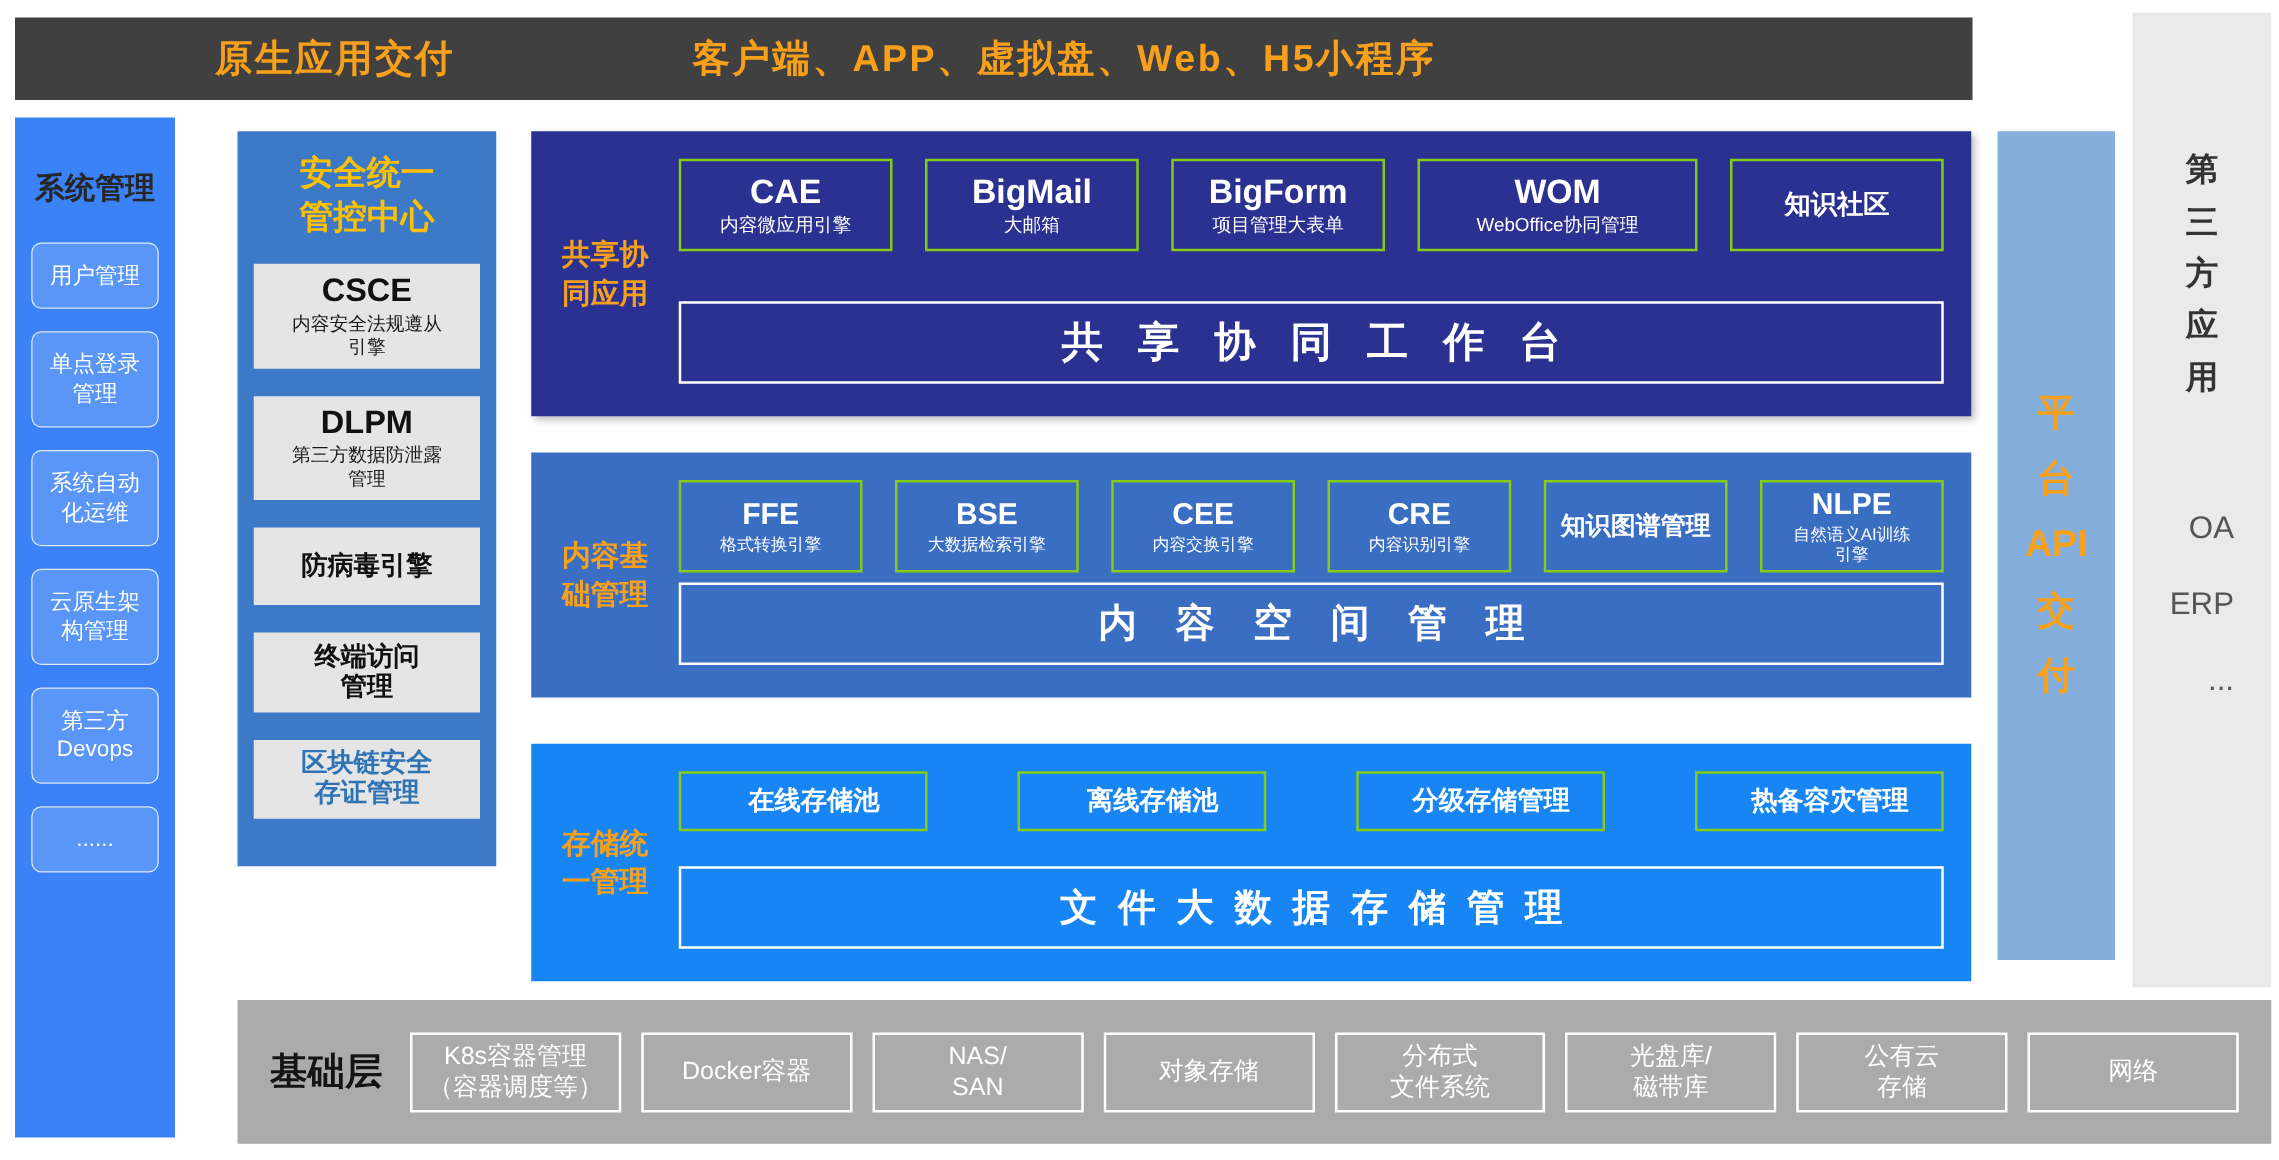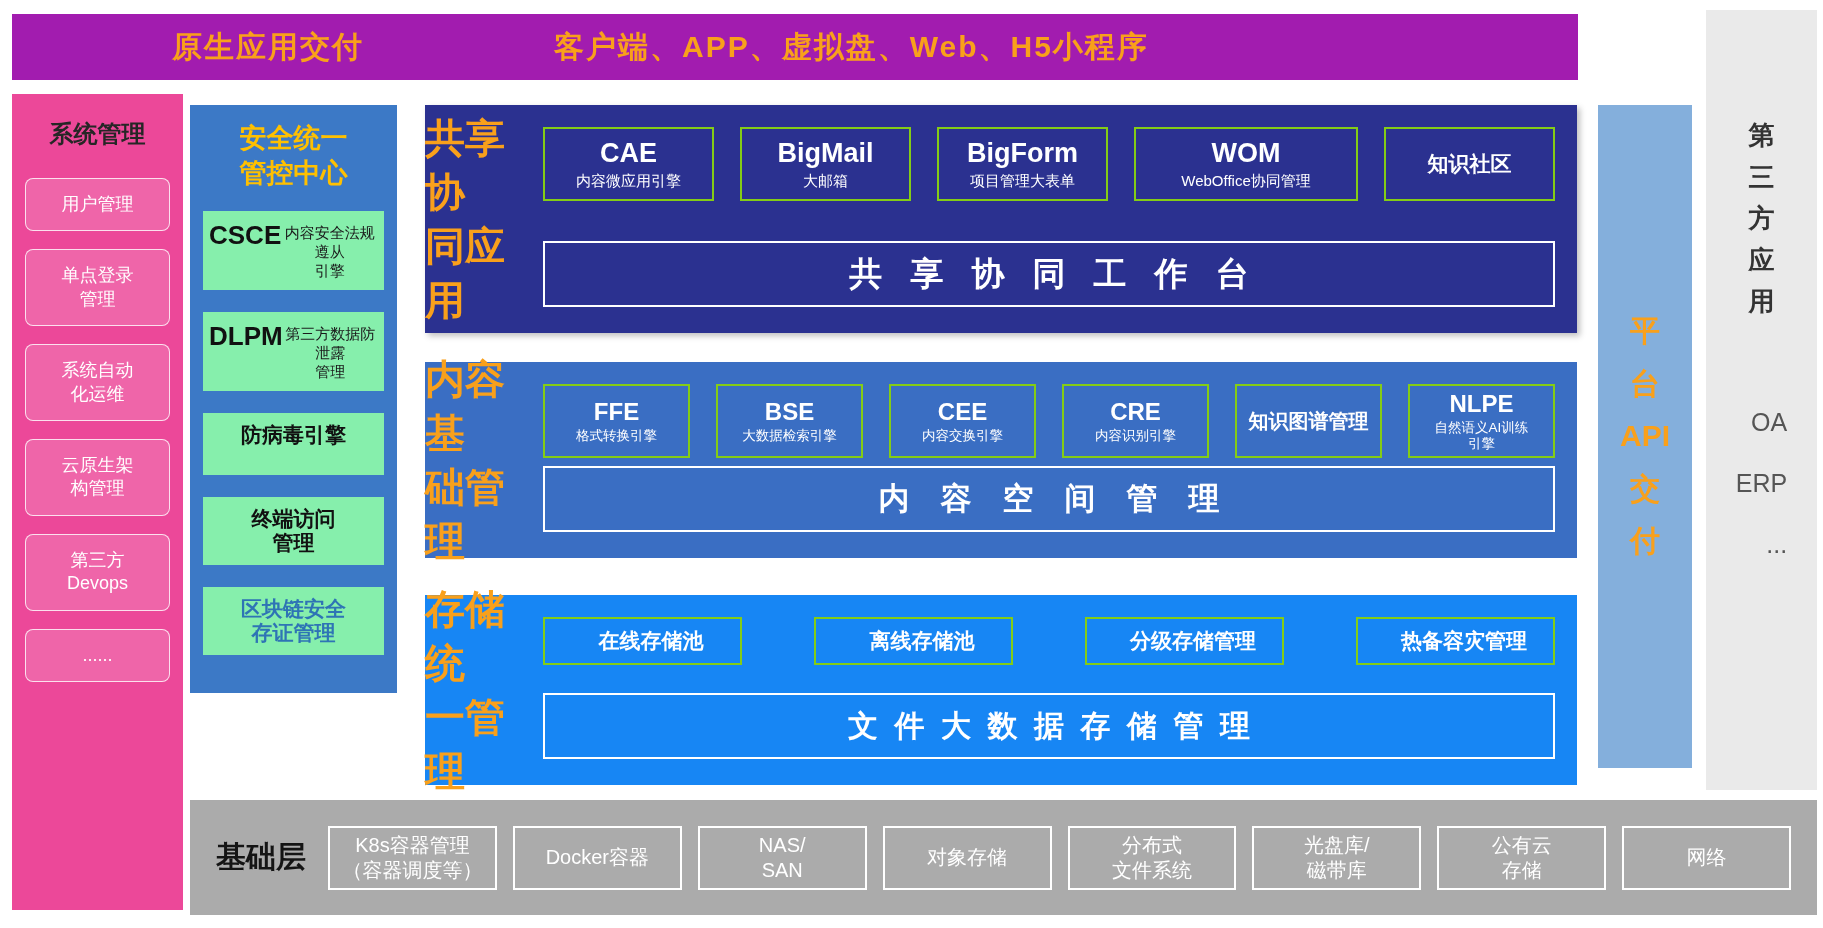--- a/index.html
+++ b/index.html
@@ -2,52 +2,52 @@
 <html><head>
 <meta charset="utf-8">
 <style>
   * { margin:0; padding:0; box-sizing:border-box; }
   html,body { background:#ffffff; }
   body { font-family:"Liberation Sans","DejaVu Sans",sans-serif; }
   .page { position:relative; width:1823px; height:928px; background:#fff; overflow:hidden; }
 
   
   .top-bar { position:absolute; left:12px; top:14px; width:1566px; height:66px;
-             background:#a21caf; display:flex; align-items:center; }
+             background:#404040; display:flex; align-items:center; }
   .top-label { color:#F9A01B; font-size:30px; font-weight:bold; letter-spacing:2px; }
   .top-label.l1 { margin-left:160px; }
   .top-label.l2 { margin-left:190px; }
 
   
-  .sidebar { position:absolute; left:12px; top:94px; width:171px; height:816px;
-             background:#ec4899; padding:24px 13px; display:flex; flex-direction:column; }
+  .sidebar { position:absolute; left:12px; top:94px; width:128px; height:816px;
+             background:#3b82f6; padding:40px 13px; display:flex; flex-direction:column; }
   .sidebar-title { text-align:center; color:#262626; font-size:24px; font-weight:bold; margin-bottom:28px; }
   .sidebar-item { background:rgba(255,255,255,0.16); border:1px solid rgba(255,255,255,0.8);
                   border-radius:8px; color:#fff; font-size:18px; text-align:center;
                   padding:14px 4px; margin-bottom:18px; line-height:1.3; white-space:pre-line; }
 
   
   .security { position:absolute; left:190px; top:105px; width:207px; height:588px;
               background:#3C79C6; padding:16px 13px; display:flex; flex-direction:column; }
   .security-title { color:#FFC000; font-size:27px; font-weight:bold; text-align:center;
                     white-space:pre-line; line-height:1.3; margin-bottom:20px; }
-  .security-item { background:#86efac; margin-bottom:22px; text-align:center; padding:10px 6px;
-                   display:flex; flex-direction:row; justify-content:center; min-height:62px; }
+  .security-item { background:#e5e5e5; margin-bottom:22px; text-align:center; padding:10px 16px;
+                   display:flex; flex-direction:column; justify-content:center; min-height:62px; }
   .security-item .name { font-size:26px; font-weight:bold; color:#111; line-height:1.15; white-space:pre-line; }
   .security-item.cn .name { font-size:21px; }
   .security-item .desc { font-size:15px; color:#1a1a1a; line-height:1.25; margin-top:3px; white-space:pre-line; }
   .security-item.accent .name { color:#2E74B5; }
 
   
   .band { position:absolute; left:425px; width:1152px; display:flex; color:#fff; }
   .band.share   { top:105px; height:228px; background:#2B3190; box-shadow:3px 3px 6px rgba(0,0,0,0.25); }
   .band.content { top:362px; height:196px; background:#3A6EC3; }
   .band.storage { top:595px; height:190px; background:#1786F4; }
   .band-label { width:118px; display:flex; align-items:center; justify-content:center;
-                color:#F9A01B; font-size:40px; font-weight:bold; white-space:pre-line;
+                color:#F9A01B; font-size:23px; font-weight:bold; white-space:pre-line;
                 line-height:1.35; }
   .band-body { flex:1; display:flex; flex-direction:column; padding:22px 22px 26px 0; }
   .module-row { display:flex; gap:26px; }
   .band.storage .module-row { gap:72px; }
   .module { border:2px solid #84cc16; min-height:74px; display:flex; flex-direction:column;
             align-items:center; justify-content:center; text-align:center; padding:5px 8px; flex:1; }
   .band.content .module { min-height:66px; }
   .band.storage .module { min-height:48px;padding-left:25px; }
   .module.wide { flex:1.35; }
   .module .name { font-size:27px; font-weight:bold; line-height:1.1; }

